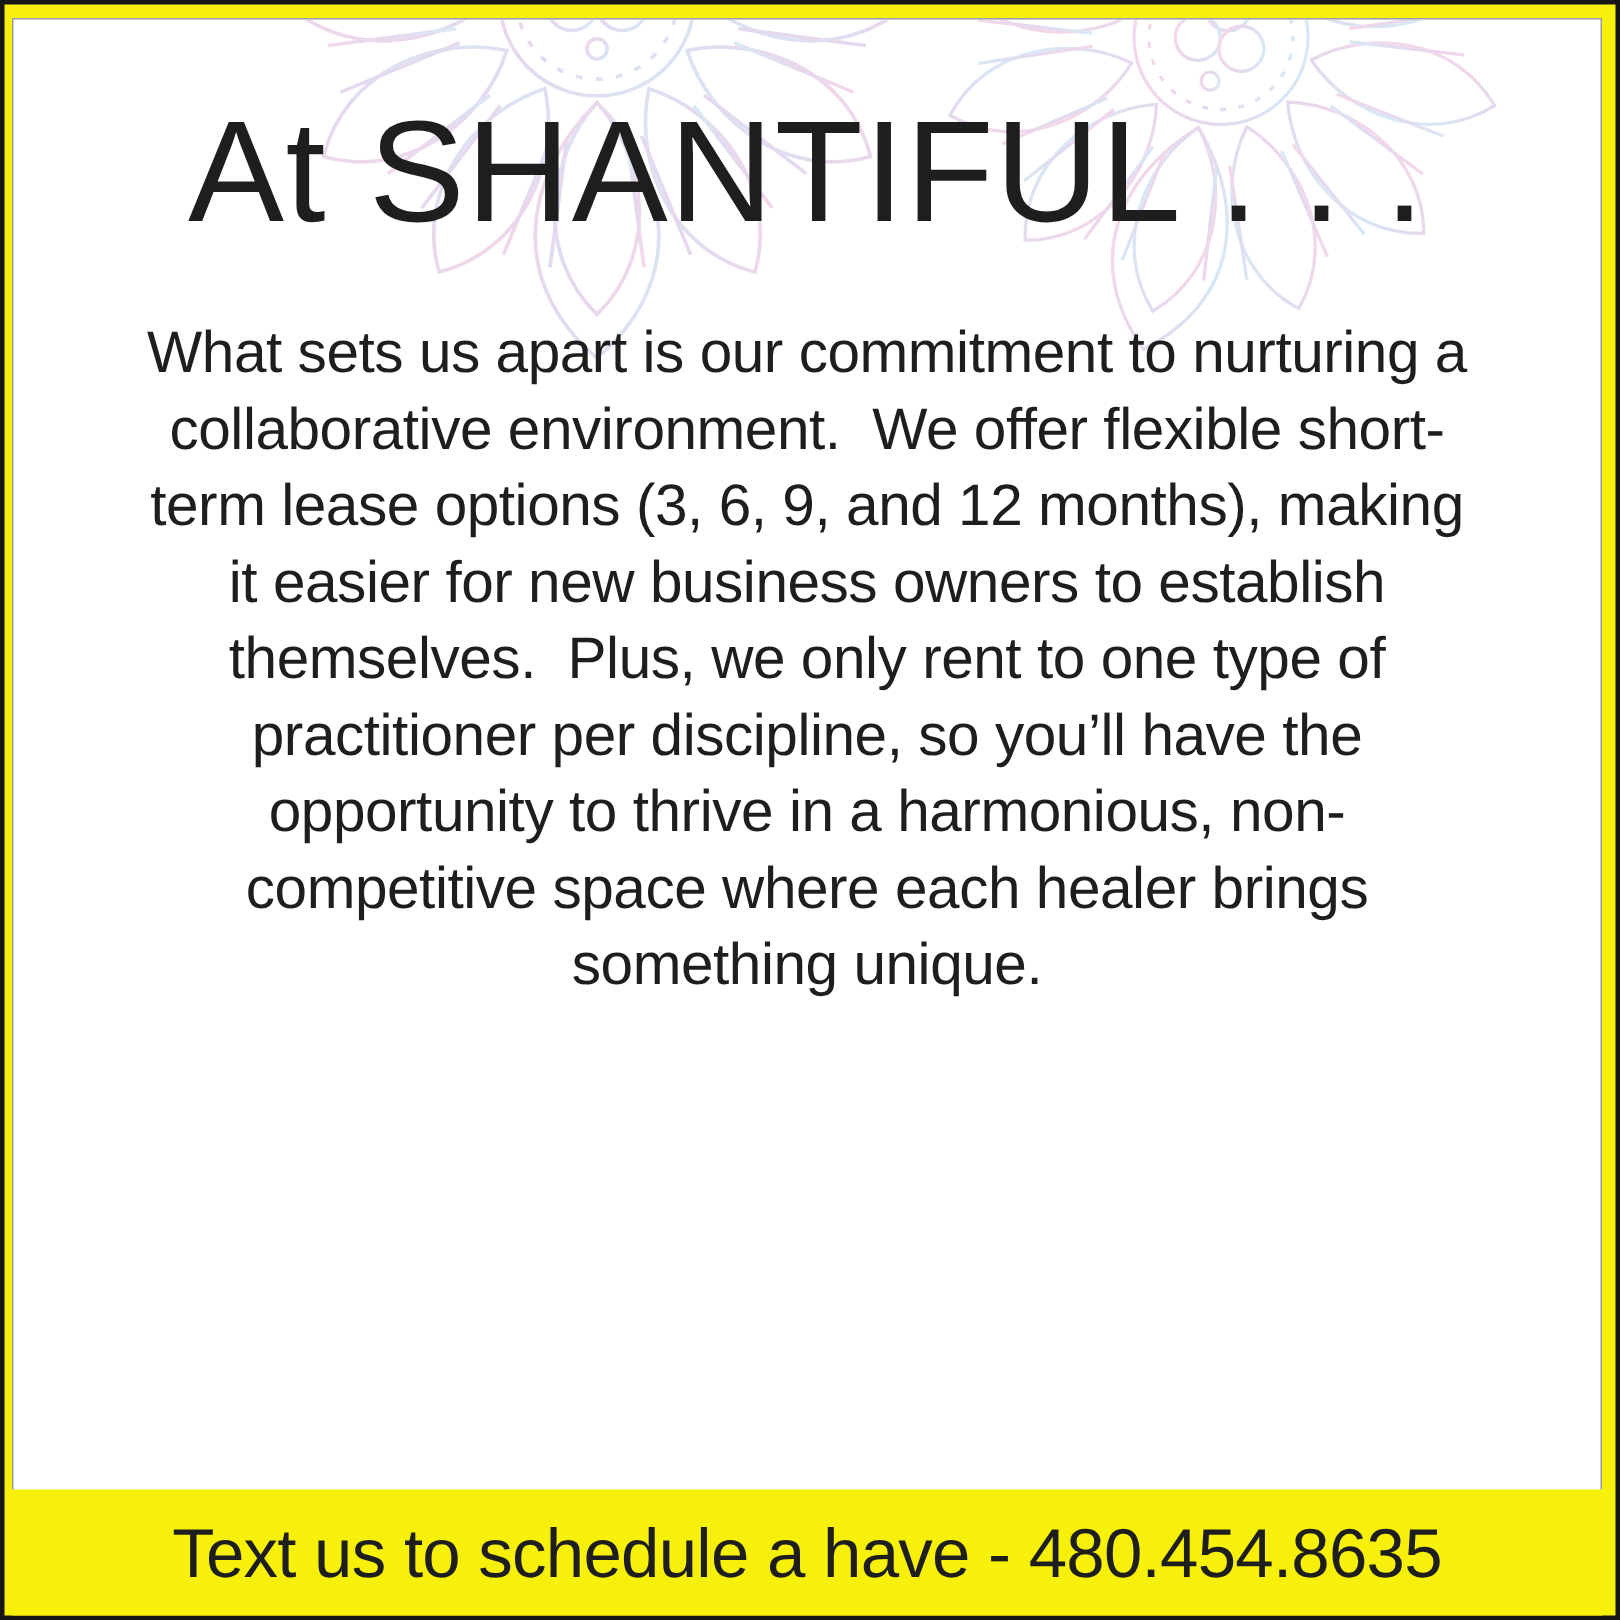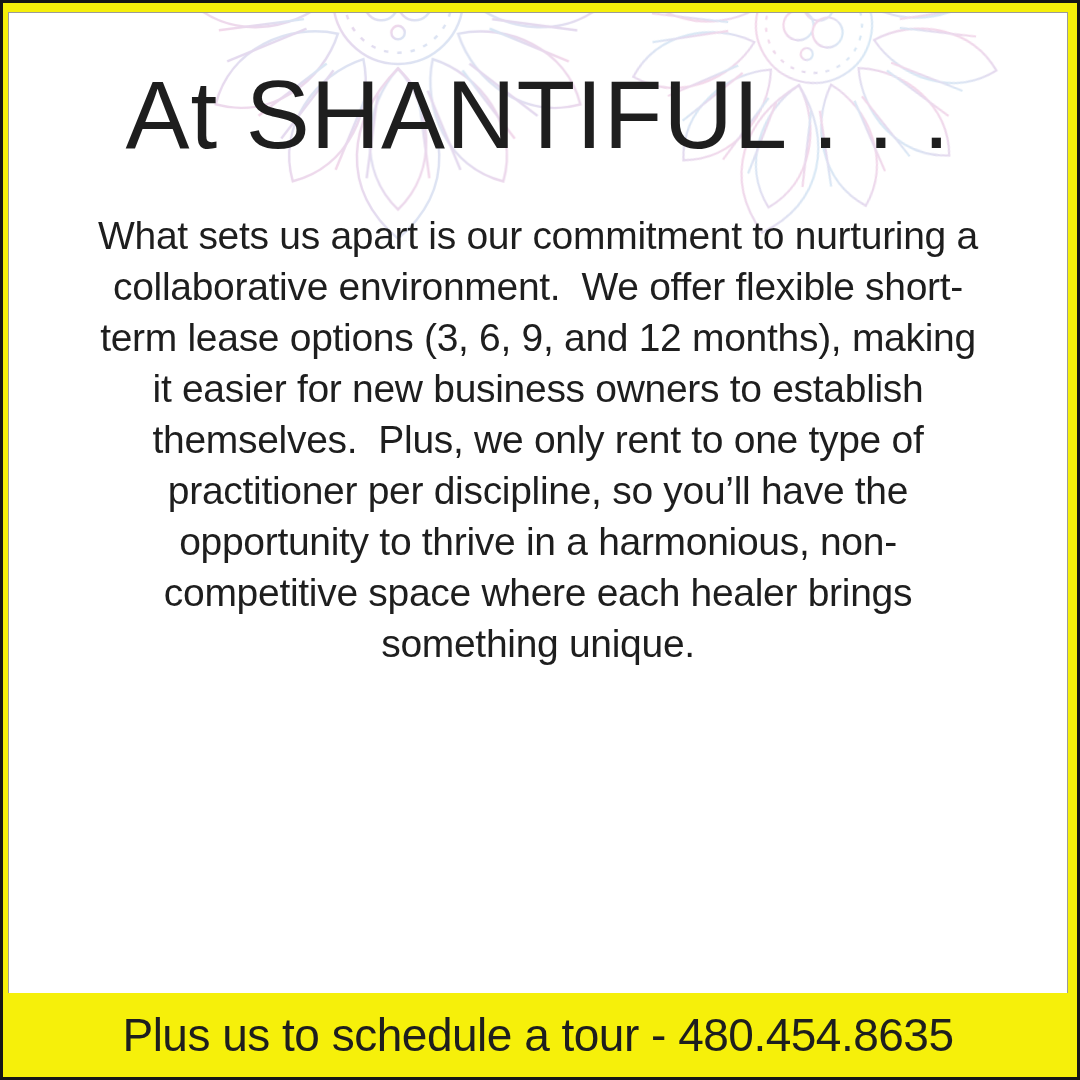--- a/index.html
+++ b/index.html
@@ -138,16 +138,16 @@
 it easier for new business owners to establish
 themselves.&nbsp; Plus, we only rent to one type of
 practitioner per discipline, so you’ll have the
 opportunity to thrive in a harmonious, non-
 competitive space where each healer brings
 something unique.</p>
 
     </div>
 
     <div class="footer-bar">
-      <span class="footer-text">Plus us to schedule a tour - 480.454.8635</span>
+      <span class="footer-text">Text us to schedule a have - 480.454.8635</span>
     </div>
   </div>
 </div>
 
 </body></html>

